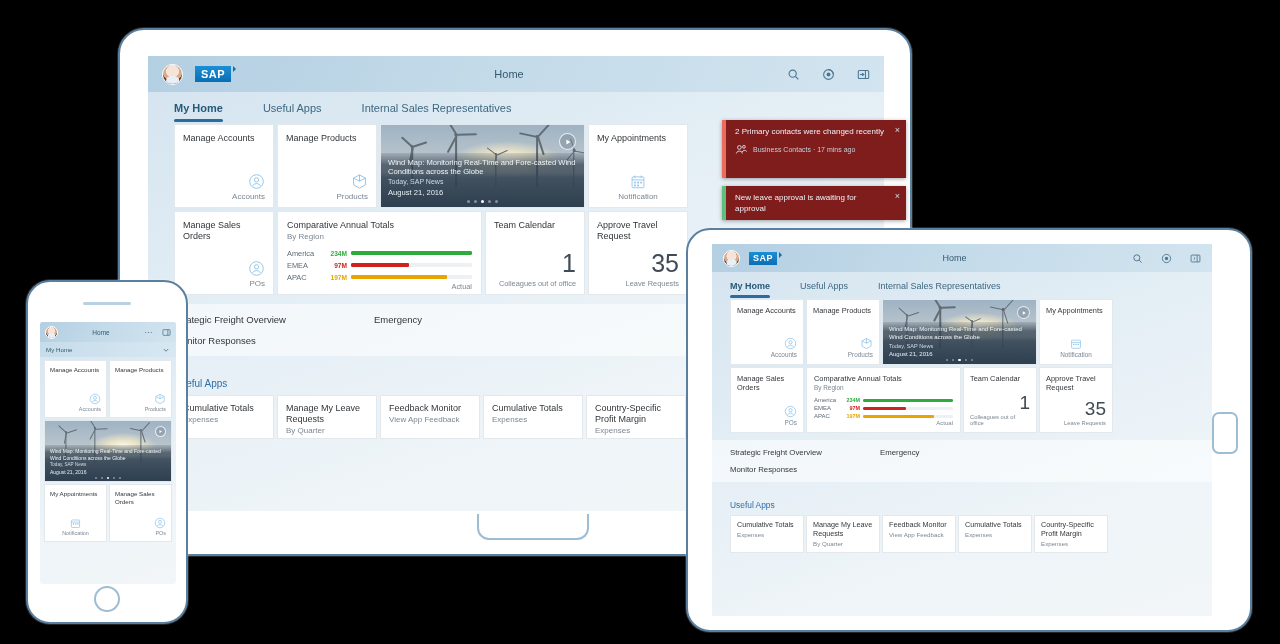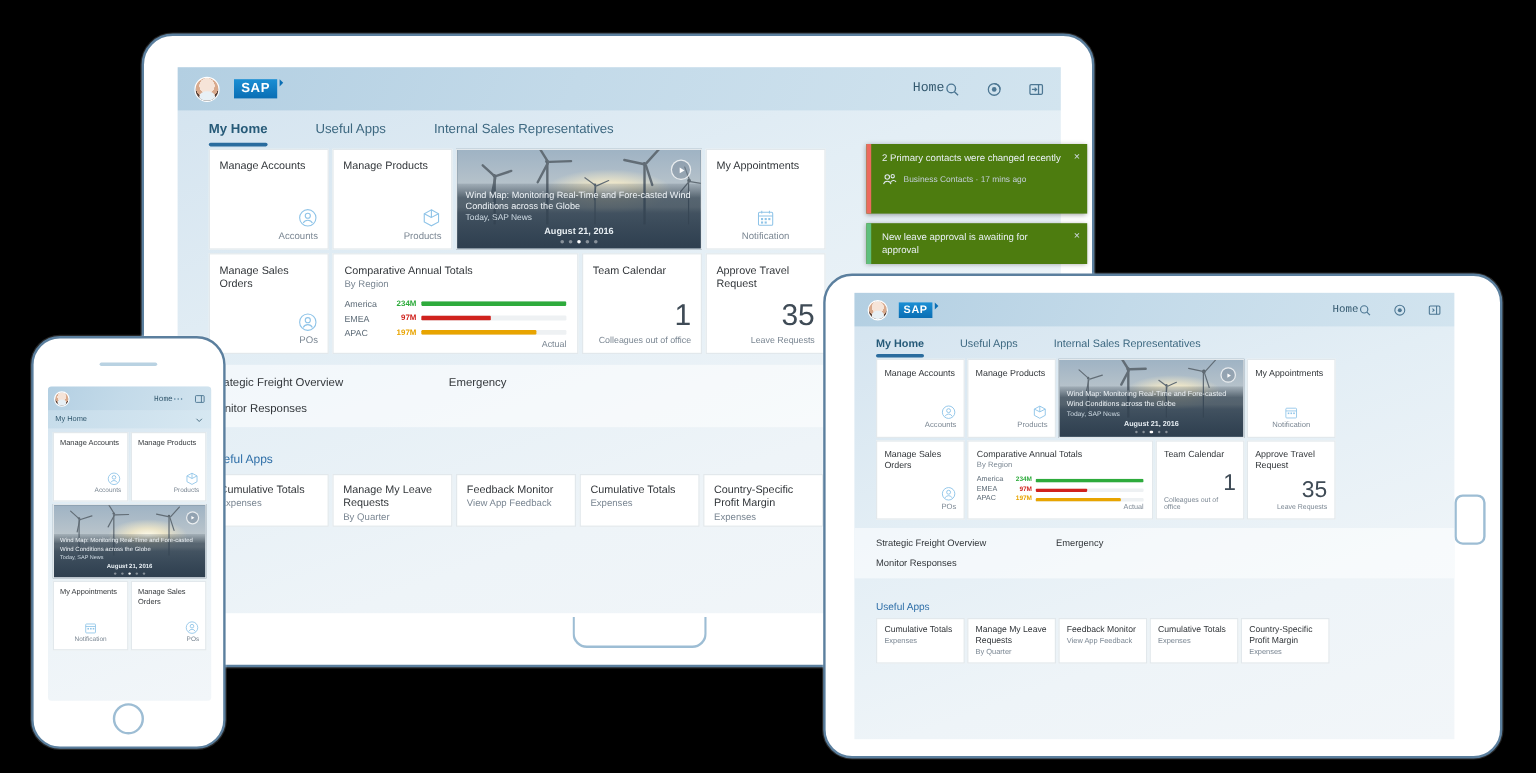--- a/index.html
+++ b/index.html
@@ -55,21 +55,21 @@
     width:72%; height:46%; border-radius:50% 50% 0 0; background:#e8f0f5;
   }
   .sap-logo {
     flex: none; position: relative; background: linear-gradient(180deg,#1b8fd4,#0a6eb4);
     color:#fff; font-weight:bold; text-align:center; letter-spacing:.5px;
   }
   .sap-logo::after {
     content:""; position:absolute; right:-8px; top:0; border-style:solid;
     border-color: transparent transparent transparent #0a6eb4;
   }
-  .shell-title { flex: 1; text-align: right; color: #34596f; font-family: Liberation Mono, monospace; }
+  .shell-title { flex: 1; text-align: center; color: #34596f; }
   .shell-icons { display: flex; align-items: center; flex: none; }
   .shell-icons span { color:#4d7793; display:inline-flex; align-items:center; justify-content:center; }
   .ic { display:block; }
 
   
   .tabbar { display:flex; align-items:flex-end; background: transparent; }
   .tab { color:#3d6880; position:relative; white-space:nowrap; }
   .tab.active { color:#265a78; font-weight:bold; }
   .tab.active::after {
     content:""; position:absolute; left:0; right:0; bottom:-2px; height:3px; background:#2a6c9e; border-radius:2px;
@@ -101,21 +101,21 @@
     position:absolute; left:50%; top:0; transform-origin: 50% 0%;
     background:#626d76; border-radius:1px;
   }
   .news-overlay {
     position:absolute; left:0; right:0; bottom:0;
     background: linear-gradient(180deg, rgba(45,62,78,.15) 0%, rgba(45,62,78,.72) 22%, rgba(40,56,72,.88) 100%);
     color:#eef3f7;
   }
   .news-head { line-height:1.28; }
   .news-src { color:#cfdbe4; }
-  .news-date { text-align:center; color:#e7eef3;font-weight:bold; }
+  .news-date { text-align:left; color:#e7eef3; }
   .dots { display:flex; justify-content:center; gap:4px; }
   .dots i { display:block; border-radius:50%; background:rgba(255,255,255,.42); }
   .dots i.on { background:#ffffff; }
   .play-btn {
     position:absolute; border-radius:50%; border:1.5px solid rgba(255,255,255,.8);
     background: rgba(120,135,150,.45); display:flex; align-items:center; justify-content:center; color:#fff;
   }
 
   
   .chart-rows { display:flex; flex-direction:column; }
@@ -126,21 +126,21 @@
   .chart-fill { height:100%; border-radius:1px; }
   .chart-actual { text-align:right; color:#7b8793; margin-top:auto; }
 
   
   .link-strip { background:rgba(255,255,255,.55); display:flex; flex-wrap:wrap; }
   .link-item { color:#32363a; }
   .section-title { color:#2f6fa8; }
 
   
   .toast {
-    position:absolute; background:#4d7c0f; color:#eaf0f5; display:flex;
+    position:absolute; background:#7f1d1d; color:#eaf0f5; display:flex;
     box-shadow:0 1px 4px rgba(0,0,0,.35);
   }
   .toast .stripe { flex:none; }
   .toast .body { flex:1; position:relative; }
   .toast .close { position:absolute; color:#cfd8e0; }
   .toast .meta { display:flex; align-items:center; color:#c3ced8; }
   .toast .meta .ic { margin-right:5px; color:#dfe7ee; }
 
   
   .phone-subbar { display:flex; align-items:center; justify-content:space-between; color:#32596f; }

